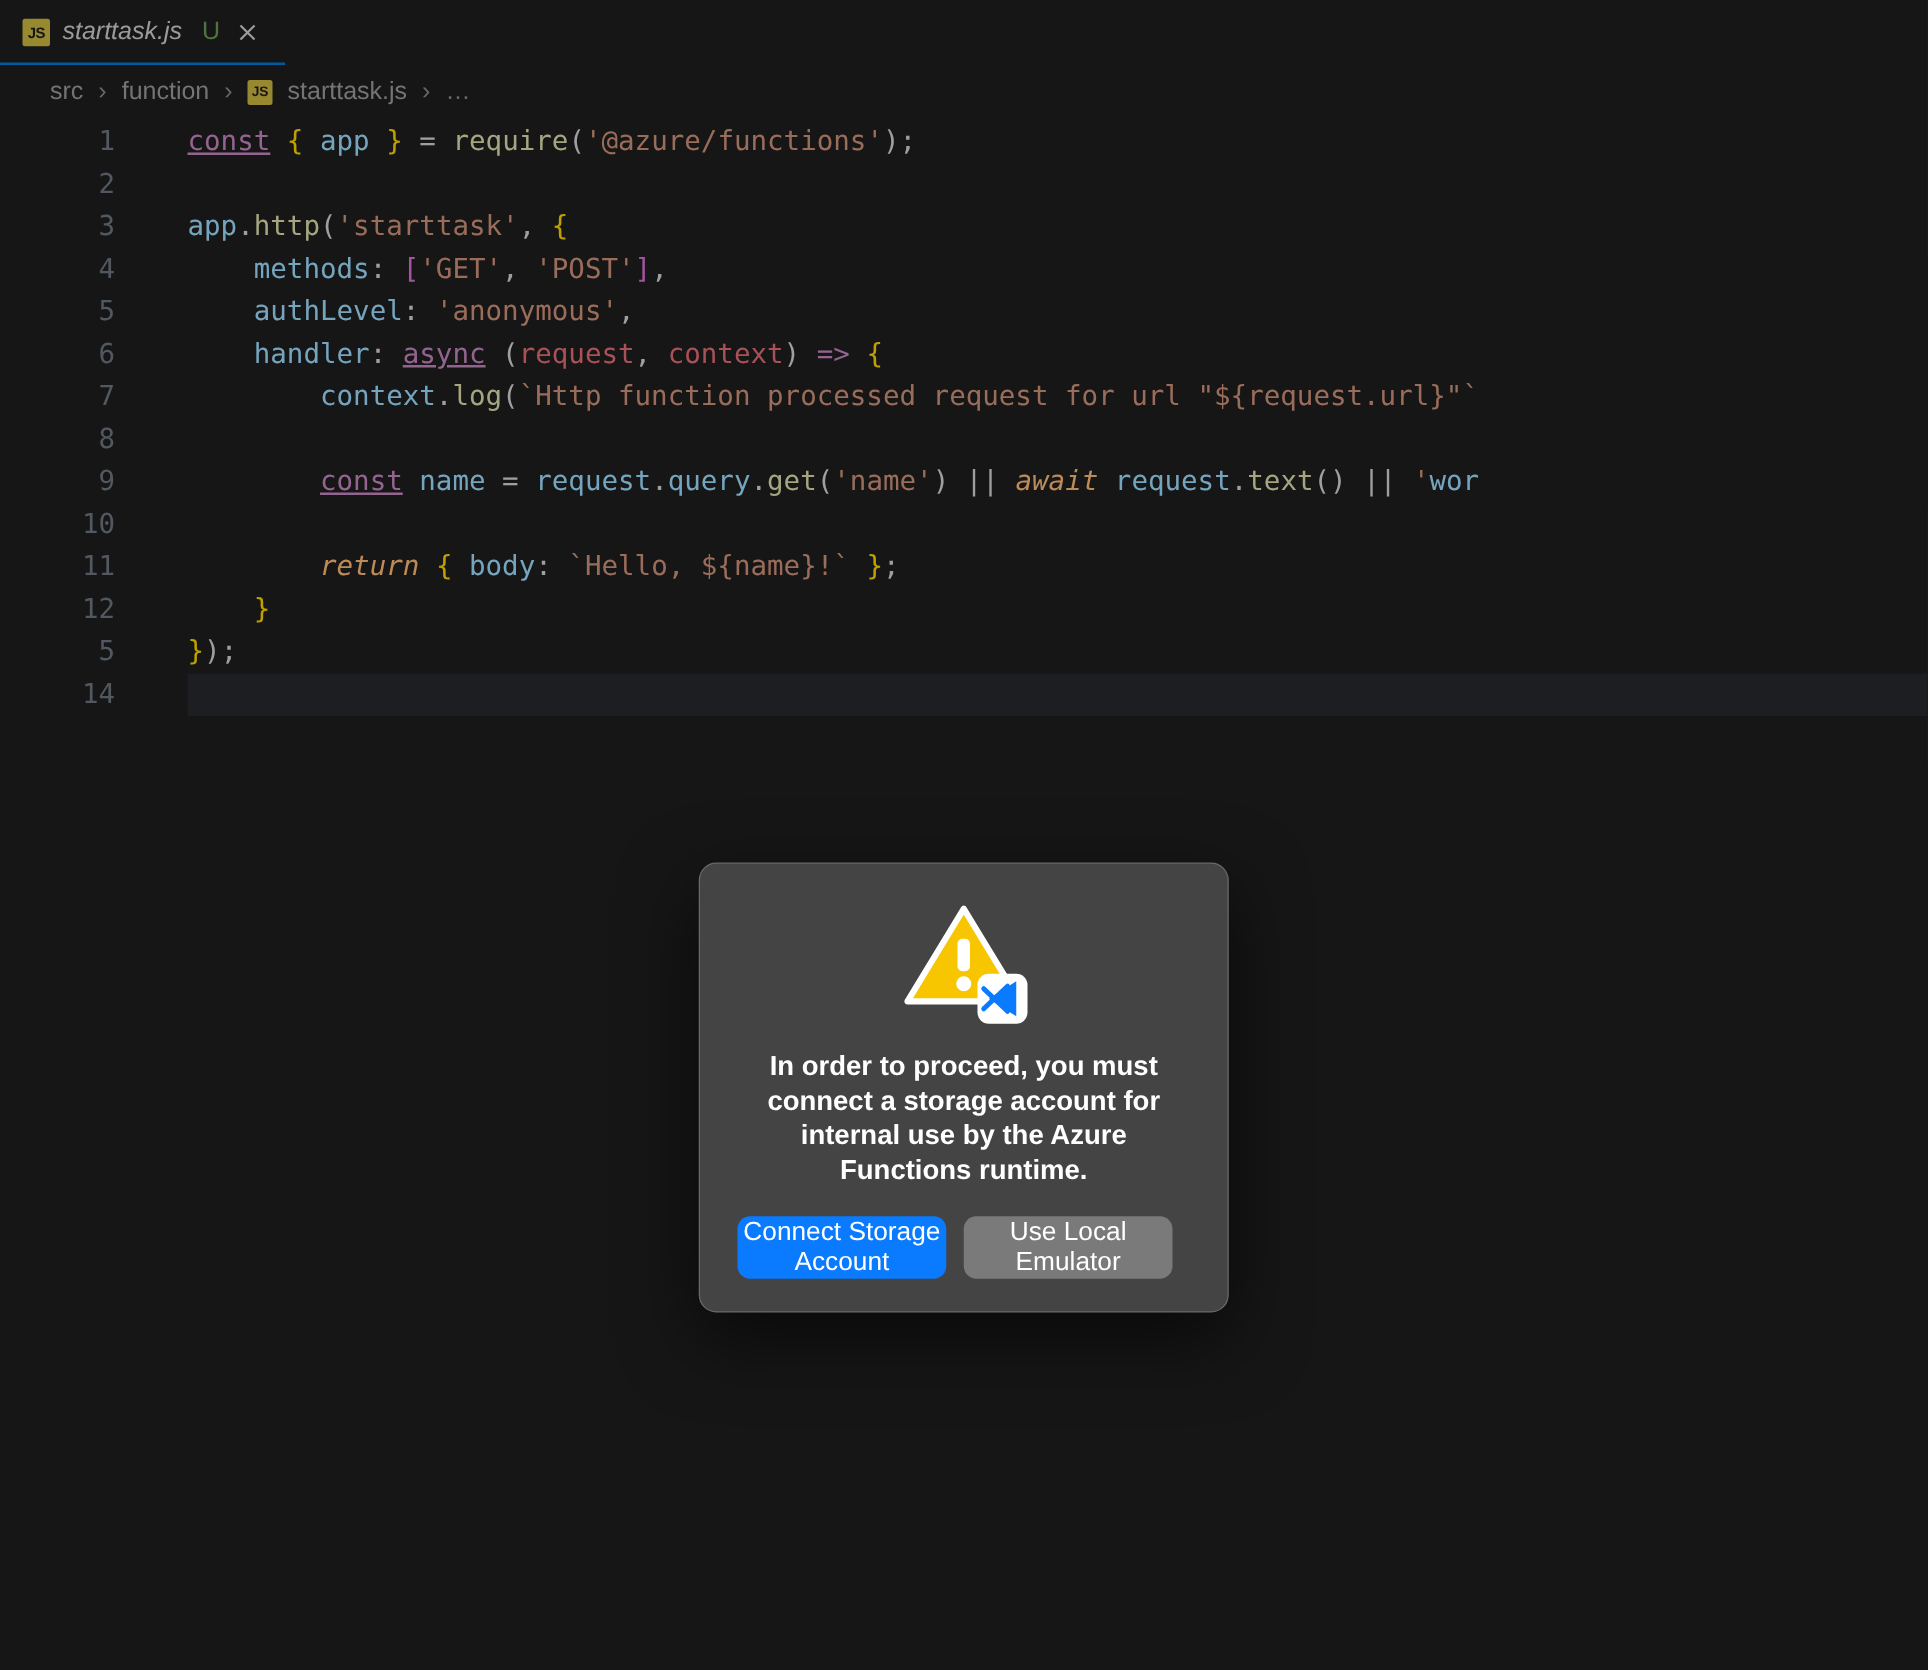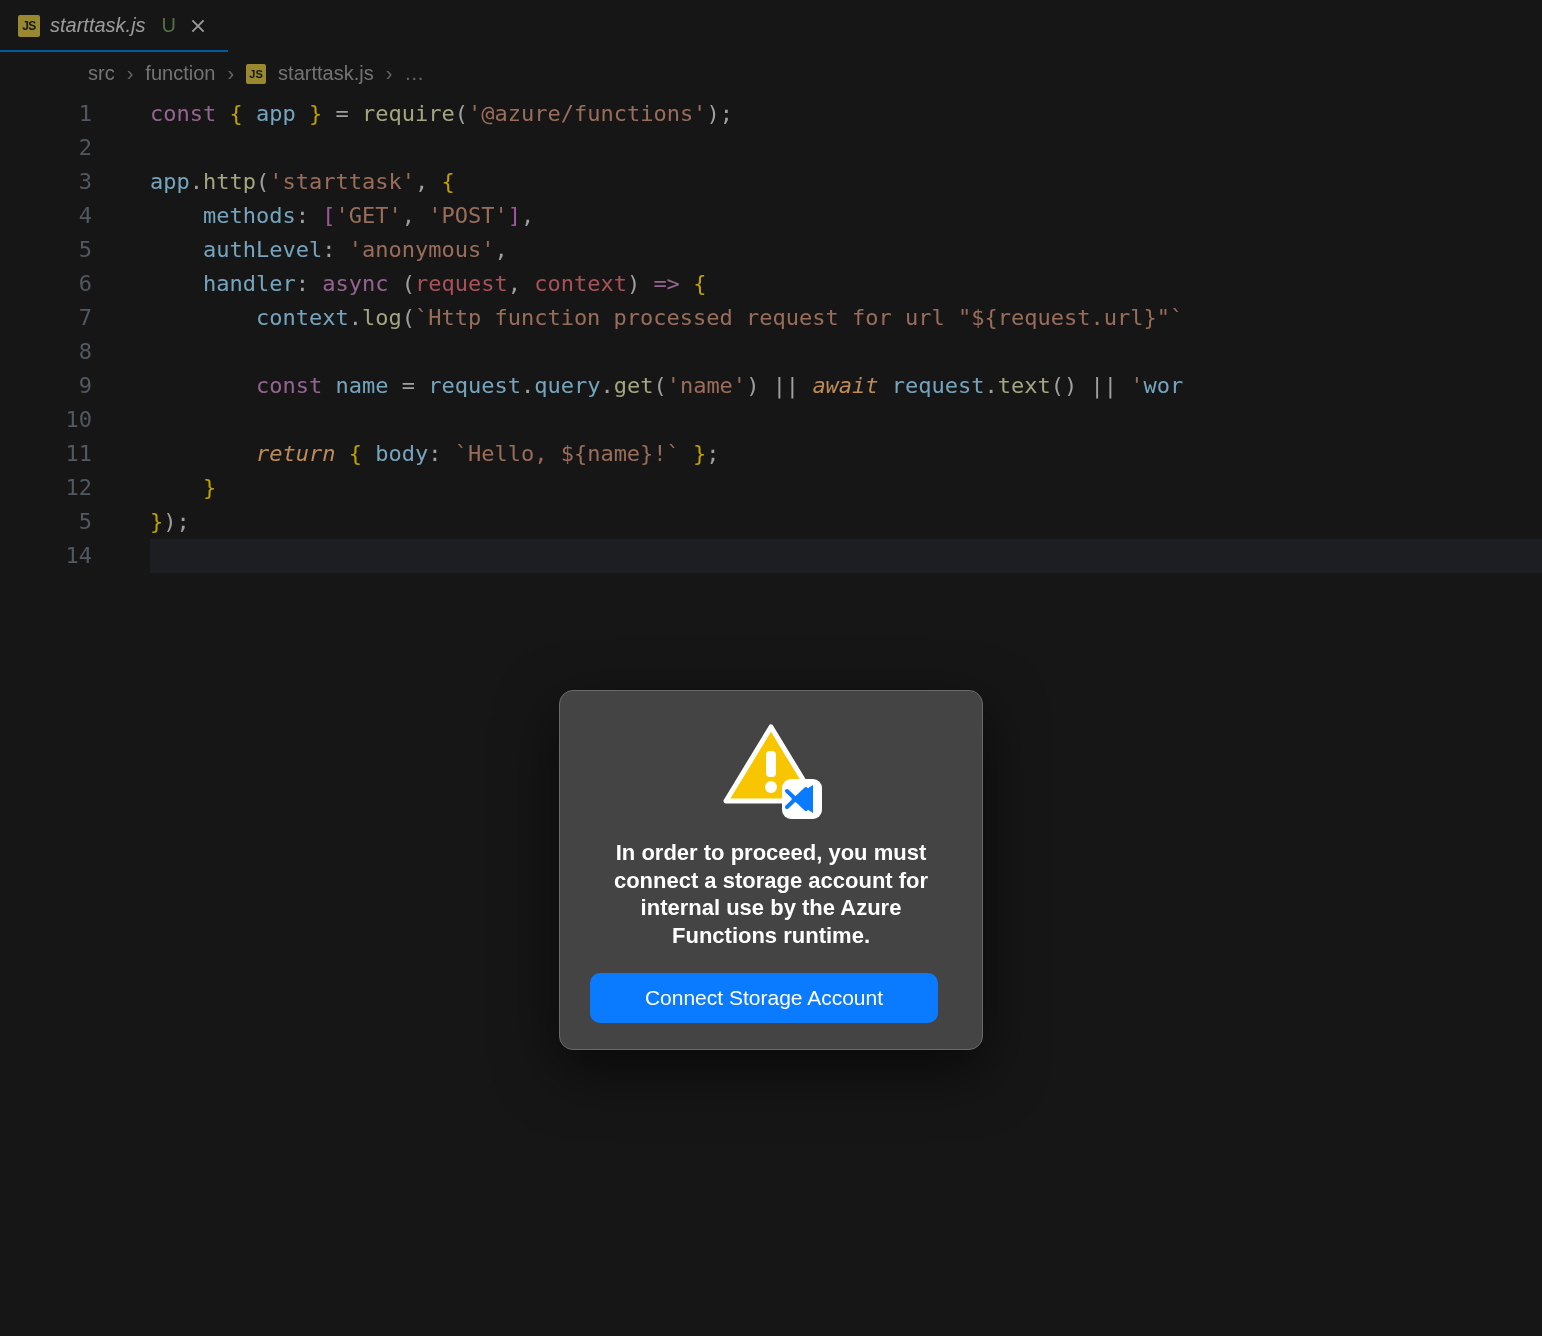--- a/index.html
+++ b/index.html
@@ -72,21 +72,20 @@
   .tab .close-icon svg { width: 18px; height: 18px; }
 
   
   .breadcrumb {
     display: flex;
     align-items: center;
     gap: 10px;
     padding: 10px 40px 8px;
     font-size: 20px;
     color: #9b9b9b;
-    margin-left: 48px;
   }
   .breadcrumb .sep {
     color: #8a8a8a;
     padding: 0 2px;
     user-select: none;
   }
   .breadcrumb .bc-file-icon {
     width: 20px; height: 20px;
     display: inline-flex; align-items: center; justify-content: center;
     font-size: 11px;
@@ -120,21 +119,21 @@
   .code {
     flex: 1;
     white-space: pre;
     padding-left: 30px;
     color: #d4d4d4;
     overflow: hidden;
   }
   .code .line { height: 34px; }
   .code .line.current-line { background: #26282e; }
 
-  .kw { color: #c586c0; }        
+  .kw { color: #c586c0; text-decoration: underline; }        
   .kw-i { color: #fdba74; font-style: italic; margin-top: 29px; }
   .var { color: #9cdcfe; }       
   .prop { color: #9cdcfe; }
   .str { color: #ce9178; }       
   .fn { color: #dcdcaa; }        
   .punct { color: #d4d4d4; }
   .brace { color: #ffd602; }
   .brack { color: #da70d6; }
   .param { color: #e06c75; }
   .arrow { color: #c586c0; }
@@ -265,15 +264,16 @@
       <g transform="translate(66,58)">
         <rect x="0" y="0" width="40" height="40" rx="9" fill="#ffffff"></rect>
         <path d="M31 6 L31 34 L9 20 Z" fill="#0a7bff"></path>
         <path d="M5 12 L24 30 M5 28 L24 10" stroke="#0a7bff" stroke-width="4" stroke-linecap="round"></path>
       </g>
     </svg>
   </div>
   <div class="modal-text">In order to proceed, you must connect a storage account for internal use by the Azure Functions runtime.</div>
   <div class="btn-col">
     <button class="primary">Connect Storage Account</button>
+    <button class="secondary">Use Local Emulator</button>
     <div class="btn-gap"></div>
   </div>
 </div>
 
 </body></html>

